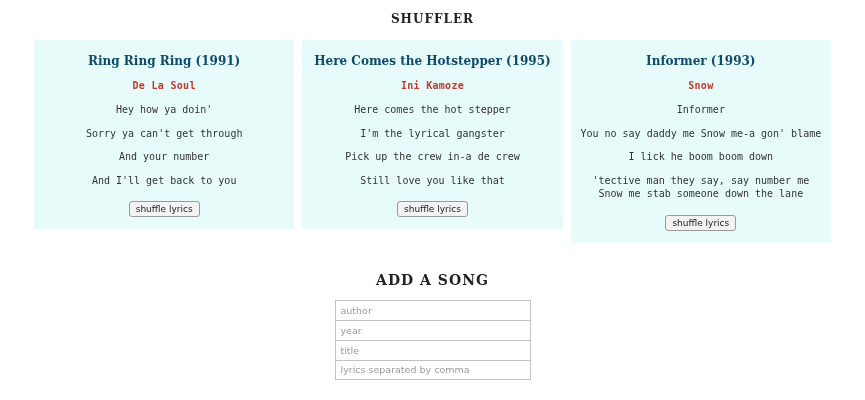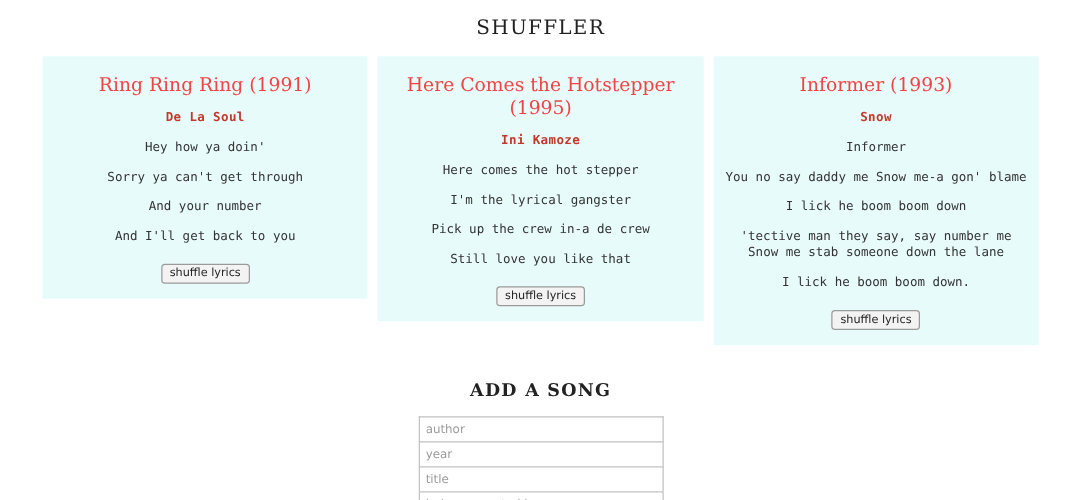--- a/index.html
+++ b/index.html
@@ -9,45 +9,45 @@
   }
   body {
     width: 865px;
     height: 400px;
     font-family: "DejaVu Sans Mono", monospace;
     color: #222222;
     overflow: hidden;
   }
   .page-title {
     text-align: center;
-    font-size: 16px;
-    font-weight: normal;
+    font-size: 12px;
+    font-weight: bold;
     letter-spacing: 1px;
     margin: 12px 0 14px 0;
     font-family: "DejaVu Serif", serif;
   }
   .cards {
     display: flex;
     justify-content: center;
     align-items: flex-start;
     gap: 8px;
     padding: 0 34px;
   }
   .card {
     background: #e8fbfb;
     flex: 1 1 0;
     padding: 10px 8px 12px 8px;
     box-sizing: border-box;
     text-align: center;
   }
   .card-title {
     font-family: "DejaVu Serif", serif;
-    font-weight: normal;
-    font-size: 15px;
-    color: #ef4444;
+    font-weight: bold;
+    font-size: 12px;
+    color: #0c4a6e;
     margin: 4px 0 12px 0;
   }
   .card-author {
     color: #c0392b;
     font-weight: bold;
     font-size: 10px;
     margin-bottom: 12px;
     letter-spacing: 0.3px;
   }
   .lyric {
@@ -132,21 +132,20 @@
     <button class="shuffle-btn">shuffle lyrics</button>
   </div>
 
   <div class="card">
     <div class="card-title">Informer (1993)</div>
     <div class="card-author">Snow</div>
     <p class="lyric">Informer</p>
     <p class="lyric">You no say daddy me Snow me-a gon' blame</p>
     <p class="lyric">I lick he boom boom down</p>
     <p class="lyric">'tective man they say, say number me Snow me stab someone down the lane</p>
-    <p class="lyric">I lick he boom boom down.</p>
     <button class="shuffle-btn">shuffle lyrics</button>
   </div>
 
 </div>
 
 <div class="add-section">
   <div class="add-title">ADD A SONG</div>
   <form class="form">
     <input type="text" placeholder="author" style="">
     <input type="text" placeholder="year" style="">

